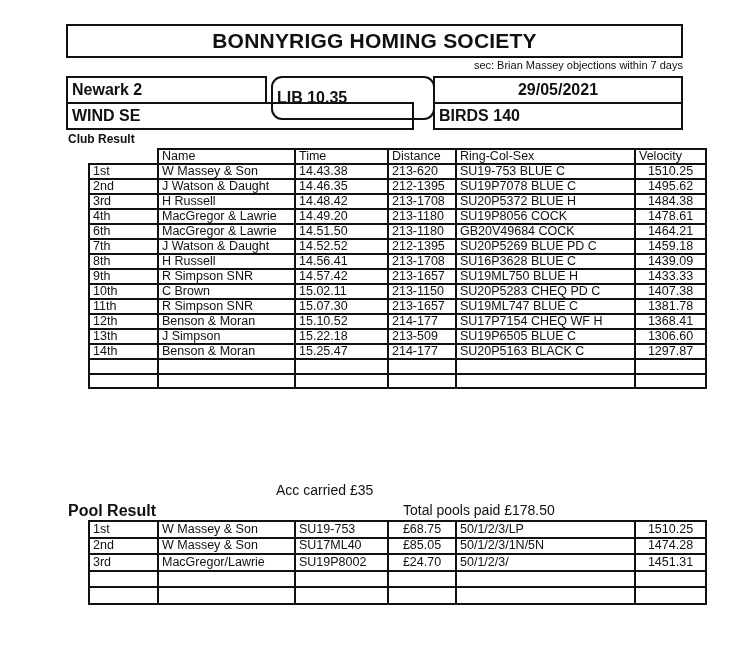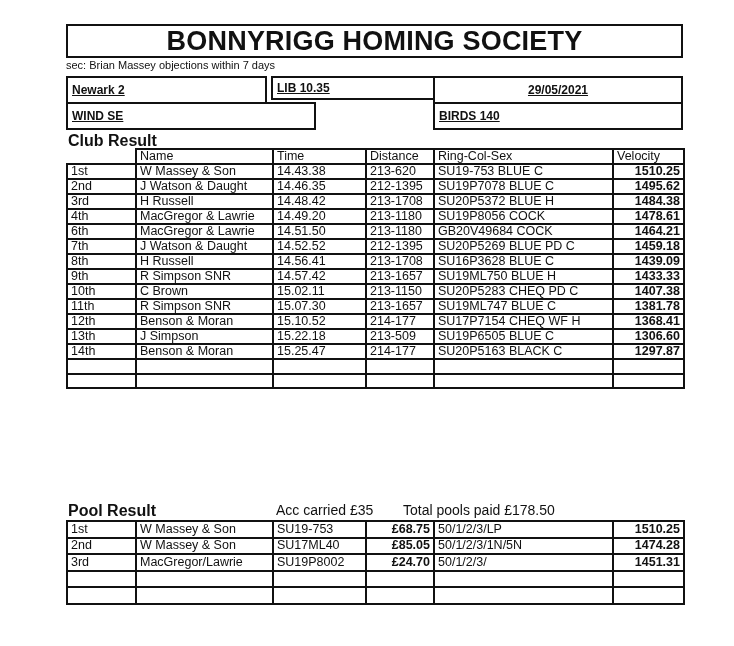--- a/index.html
+++ b/index.html
@@ -2,44 +2,44 @@
 <html><head>
 <meta charset="utf-8">
 <style>
   html, body { margin: 0; padding: 0; background: #ffffff; }
   body { width: 734px; height: 646px; position: relative; overflow: hidden;
          font-family: "Liberation Sans", "DejaVu Sans", sans-serif; color: #111; }
   .abs { position: absolute; box-sizing: border-box; }
   .box { border: 2px solid #111; }
   .title-box { left: 66px; top: 24px; width: 617px; height: 34px;
                display: flex; align-items: center; justify-content: center;
-               font-weight: bold; font-size: 27px; letter-spacing: 0.2px; }
-  .subtitle { left: 66px; top: 59px; width: 617px; text-align: left; font-size: 11px; }
-  .hcell { display: flex; align-items: center; padding-left: 4px; font-weight: bold; font-size: 12px; text-decoration: underline; }
+               font-weight: bold; font-size: 21px; letter-spacing: 0.2px; }
+  .subtitle { left: 66px; top: 59px; width: 617px; text-align: right; font-size: 11px; }
+  .hcell { display: flex; align-items: center; padding-left: 4px; font-weight: bold; font-size: 16px; }
   .hcell.center { justify-content: center; padding-left: 0; }
-  .section-label { font-weight: bold; font-size: 16px; }
-  table { border-collapse: collapse; position: absolute; table-layout: fixed; }
+  .section-label { font-weight: bold; font-size: 12px; }
+  table { border-collapse: collapse; position: absolute; table-layout: fixed; margin-left: 22px; }
   td { border: 2px solid #111; padding: 0 3px; font-size: 12.5px; white-space: nowrap; overflow: hidden; line-height: 13px; }
-  td.num { text-align: right; font-weight: bold; }
+  td.num { text-align: center; }
   td.blank-top { border-top: none; border-left: none; }
   .club td { height: 12.7px; }
   .pool td { height: 14.5px; font-size: 12.5px; }
   .pool-info { font-size: 14px; }
 </style>
 </head>
 <body>
 
 <div class="abs box title-box">BONNYRIGG HOMING SOCIETY</div>
 <div class="abs subtitle">sec: Brian Massey  objections within 7 days</div>
 
 <div class="abs box hcell" style="left:66px;top:76px;width:201px;height:28px;">Newark 2</div>
-<div class="abs box hcell" style="left:271px;top:76px;width:164px;height:24px;">LIB  10.35</div>
+<div class="abs box hcell" style="left:271px;top:76px;width:164px;height:44px;border-radius:11px;">LIB  10.35</div>
 <div class="abs box hcell center" style="left:433px;top:76px;width:250px;height:28px;">29/05/2021</div>
 
-<div class="abs box hcell" style="left:66px;top:102px;width:250px;height:28px;">WIND SE</div>
+<div class="abs box hcell" style="left:66px;top:102px;width:348px;height:28px;">WIND SE</div>
 <div class="abs box hcell" style="left:433px;top:102px;width:250px;height:28px;text-align:right;">BIRDS  140</div>
 
 <div class="abs section-label" style="left:68px;top:132px;">Club Result</div>
 
 <table class="club" style="left:66px;top:148px;width:617px;">
   <colgroup>
     <col style="width:69px">
       <col style="width:137px">
       <col style="width:93px">
       <col style="width:68px">
@@ -174,21 +174,21 @@
         <td></td>
         <td></td>
         <td></td>
         <td></td>
         <td class="num"></td>
       </tr>
     </tbody>
 </table>
 
 <div class="abs section-label" style="left:68px;top:502px;font-size:16px;">Pool Result</div>
-<div class="abs pool-info" style="left:276px;top:502px;">Acc carried  £35</div>
+<div class="abs pool-info" style="left:276px;top:482px;">Acc carried  £35</div>
 <div class="abs pool-info" style="left:403px;top:502px;">Total pools paid £178.50</div>
 
 <table class="pool" style="left:66px;top:520px;width:617px;">
   <colgroup>
     <col style="width:69px">
       <col style="width:137px">
       <col style="width:93px">
       <col style="width:68px">
       <col style="width:179px">
       <col style="width:71px">

